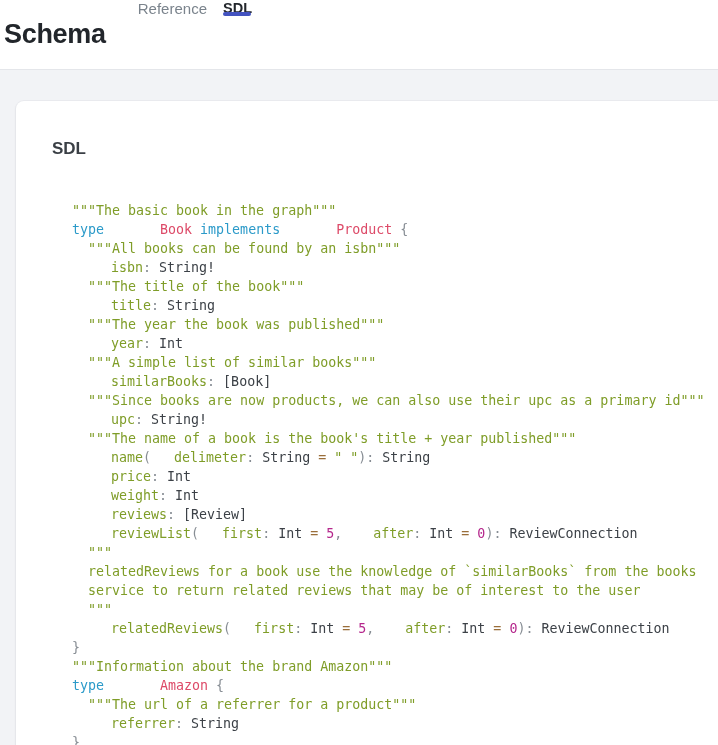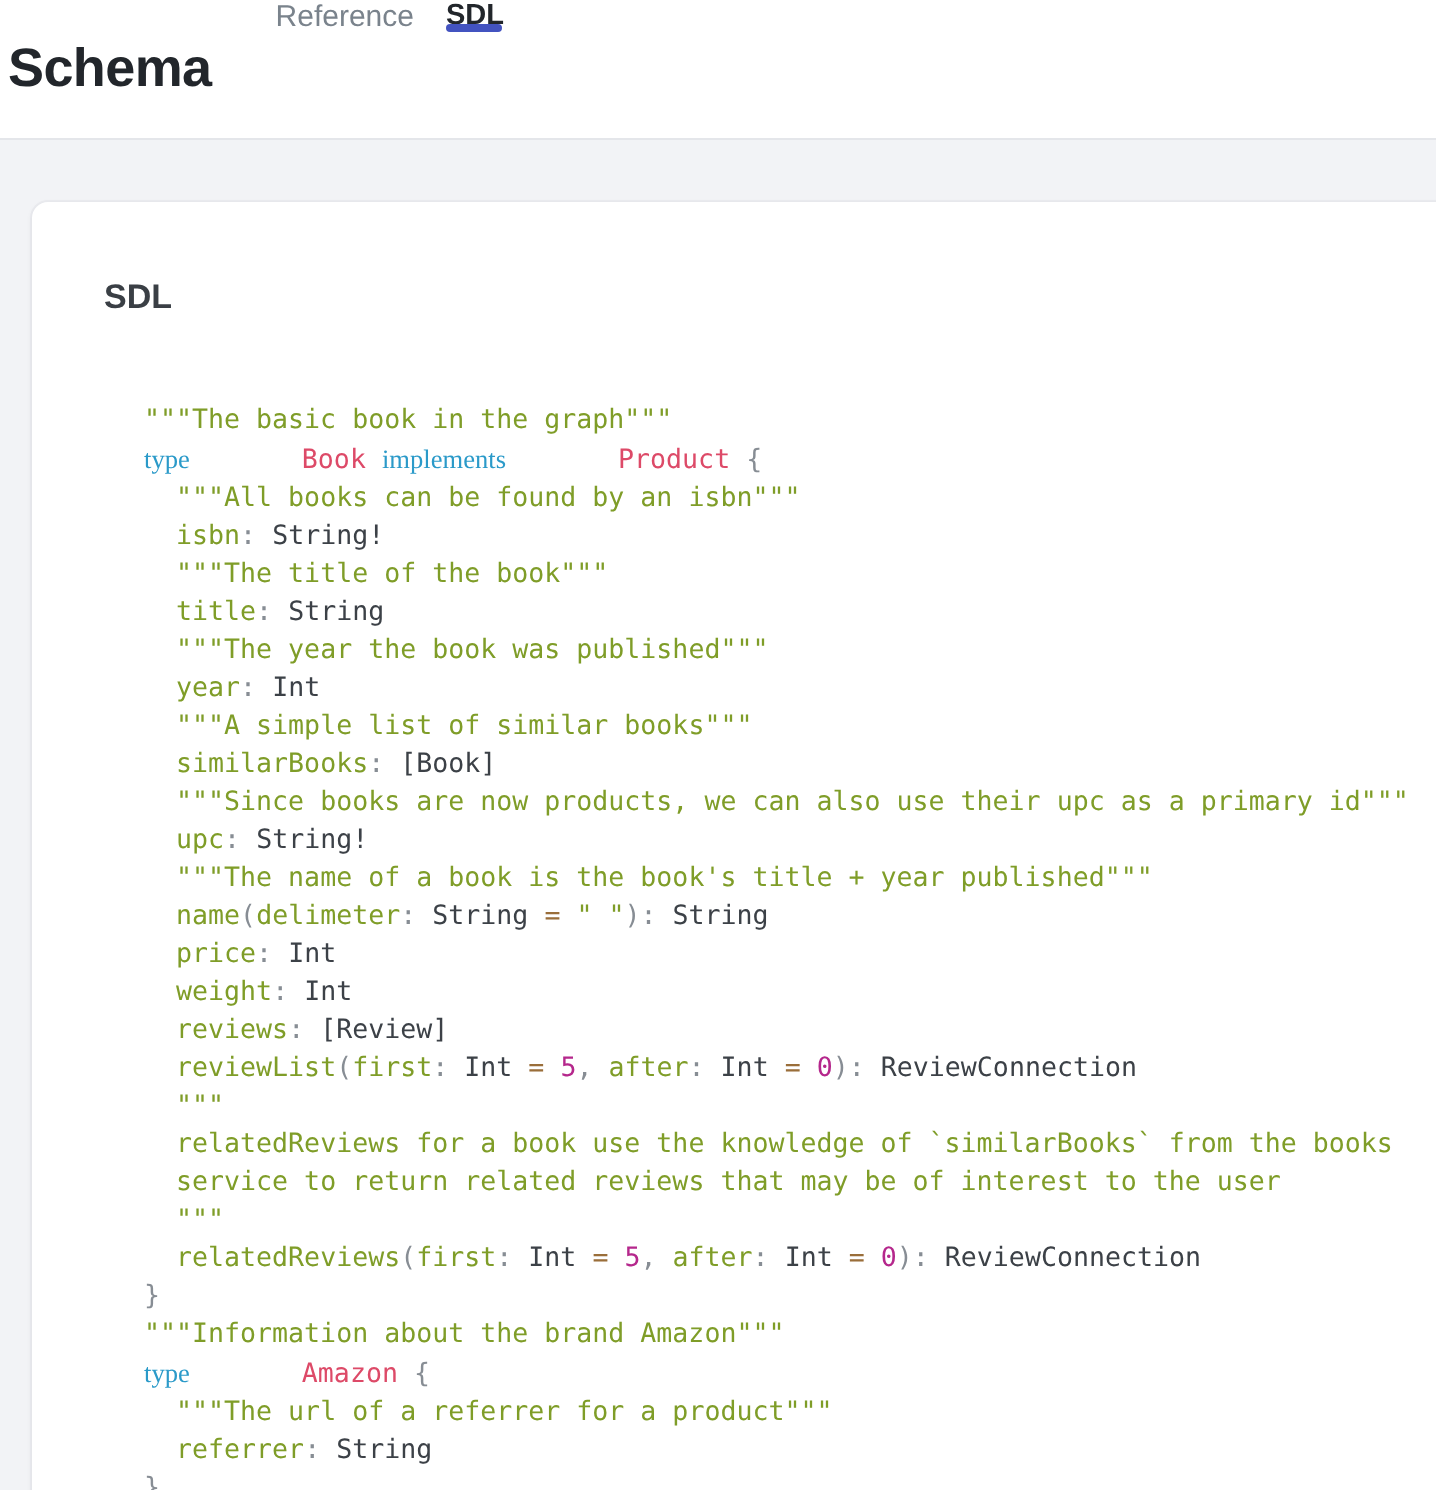--- a/index.html
+++ b/index.html
@@ -81,22 +81,22 @@
   
   .code-block {
     margin: 42px 0 0 20px;
     font-family: "DejaVu Sans Mono", "Liberation Mono", monospace;
     font-size: 13.3px;
     line-height: 19px;
   }
   .code-line { white-space: pre; min-height: 19px; }
   .tok-pl   { color: var(--syn-pl,   #3c4147); }
   .tok-str  { color: var(--syn-str,  #7f9d28); }
-  .tok-attr { color: var(--syn-attr, #7f9d28); }
-  .tok-kw   { color: var(--syn-kw,   #2b9ac9); font-family: Liberation Serif, serif; }
+  .tok-attr { color: var(--syn-attr, #7f9d28); margin-left: 23px; }
+  .tok-kw   { color: var(--syn-kw,   #2b9ac9); }
   .tok-cls  { color: var(--syn-cls,  #dd4a68); margin-left: 48px; }
   .tok-num  { color: var(--syn-num,  #b5278c); }
   .tok-punc { color: var(--syn-punc, #878d94); }
   .tok-op   { color: var(--syn-op,   #9a6e3a); }
 </style>
 </head>
 <body>
 
 <header class="app-header">
   <div class="page-title">Schema</div>

